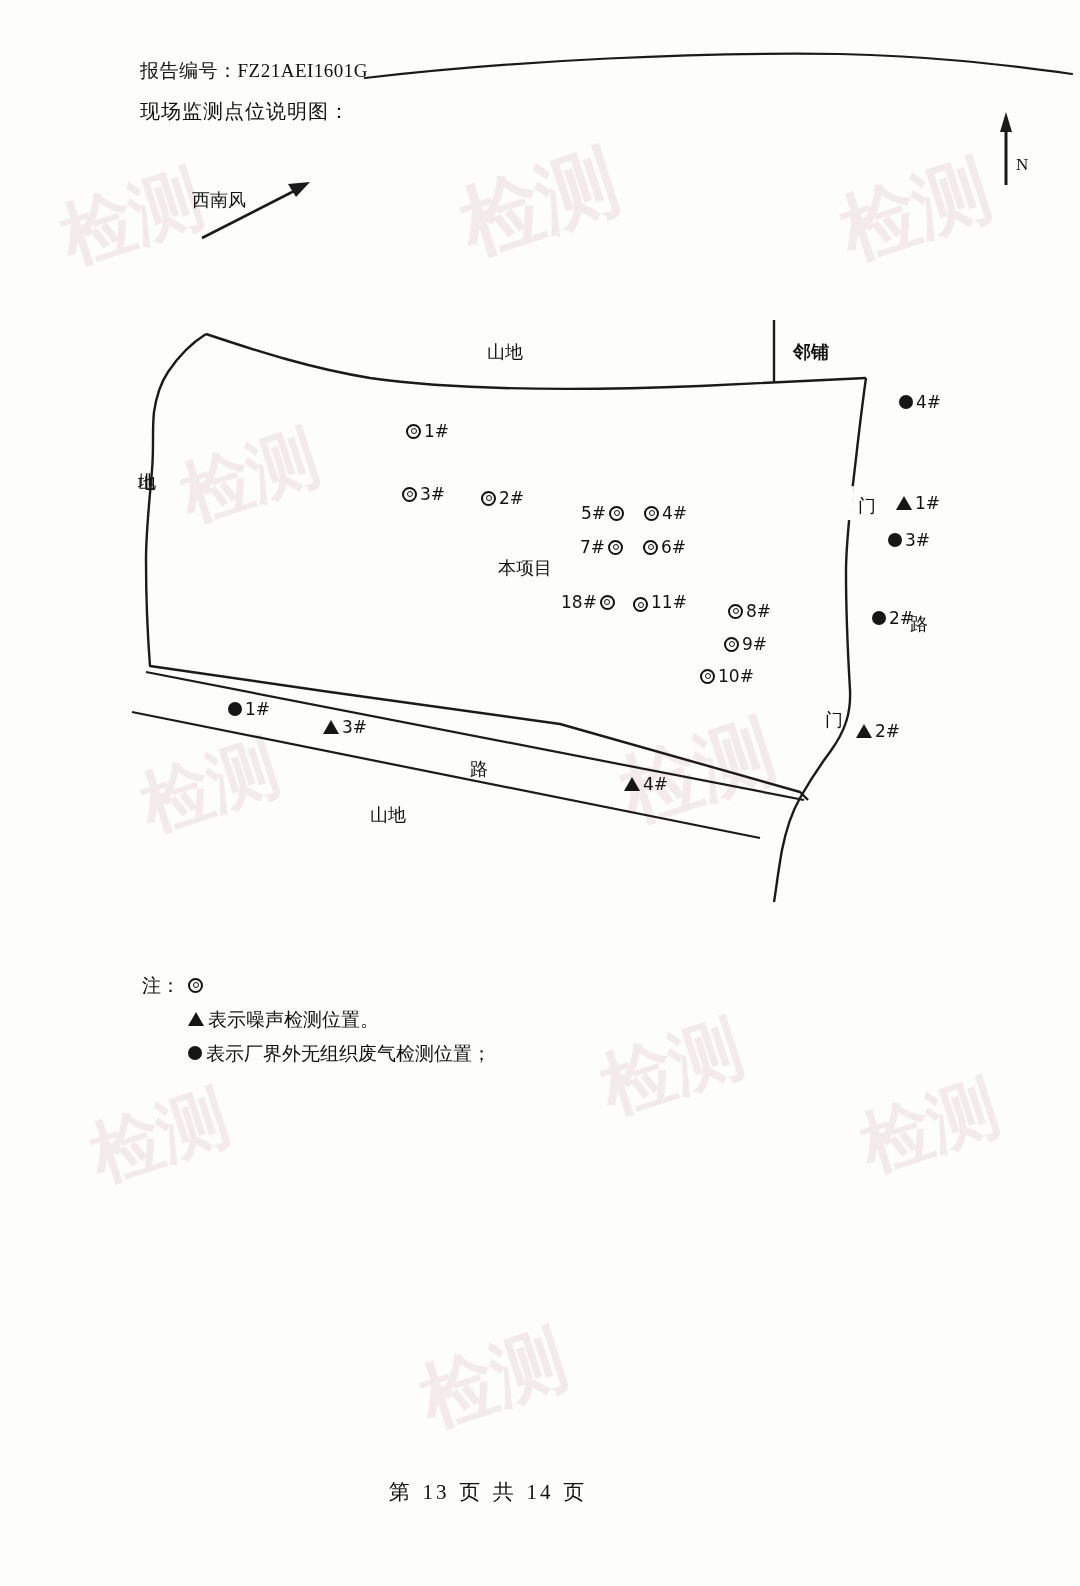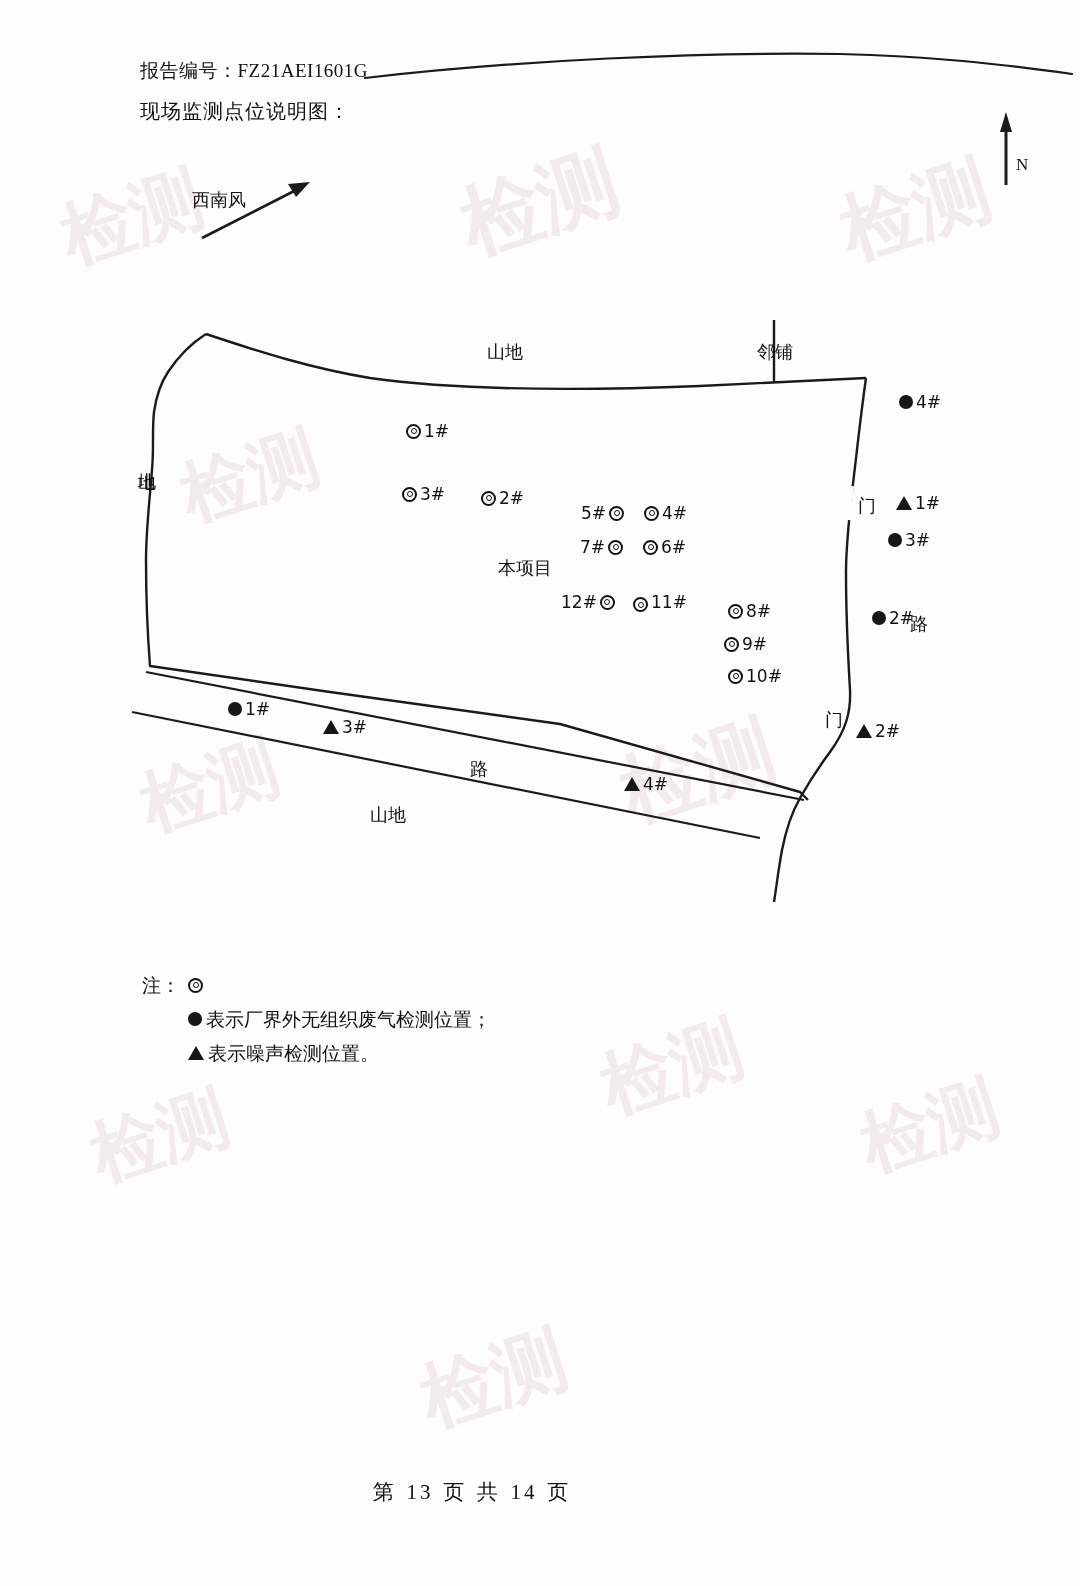--- a/index.html
+++ b/index.html
@@ -156,20 +156,21 @@
   .footer {
     position: absolute;
     left: 0;
     top: 1478px;
     width: 944px;
     text-align: center;
     font-family: "DejaVu Sans", sans-serif;
     font-size: 21px;
     letter-spacing: 3px;
     color: #111;
+    padding-left: 16px;
   }
   .footer .num {
     font-family: "Liberation Serif", serif;
   }
 
   
   .wm {
     position: absolute;
     font-family: "DejaVu Sans", sans-serif;
     font-weight: 700;
@@ -242,21 +243,21 @@
     <path d="M146 672 L 804 800" fill="none" stroke="#1a1a1a" stroke-width="2.2"></path>
 
     <line x1="851" y1="486" x2="848" y2="520" stroke="#fdfdfb" stroke-width="6"></line>
     <line x1="840" y1="706" x2="833" y2="738" stroke="#fdfdfb" stroke-width="6"></line>
   </svg>
 
   <div class="lbl big" style="left:192px; top:188px;">西南风</div>
   <div class="lbl north" style="left:1016px; top:155px;">N</div>
 
   <div class="lbl big" style="left:487px; top:340px;">山地</div>
-  <div class="lbl big" style="left:757px; top:340px;">邻铺</div>
+  <div class="lbl big" style="left:793px; top:340px;font-weight:bold;">邻铺</div>
   <div class="lbl big vertical" style="left:137px; top:458px;">山地</div>
   <div class="lbl big" style="left:858px; top:494px;">门</div>
   <div class="lbl big" style="left:825px; top:708px;">门</div>
   <div class="lbl big" style="left:910px; top:612px;">路</div>
   <div class="lbl big" style="left:470px; top:757px;">路</div>
   <div class="lbl big" style="left:370px; top:803px;">山地</div>
   <div class="lbl big" style="left:498px; top:556px;">本项目</div>
 
   <div class="pt" style="left:406px; top:421px;">
     <span class="glyph g-ring"></span>
@@ -281,35 +282,35 @@
   <div class="pt rev" style="left:580px; top:537px;">
     <span class="glyph g-ring"></span>
     <span>7#</span>
   </div>
   <div class="pt" style="left:643px; top:537px;">
     <span class="glyph g-ring"></span>
     <span>6#</span>
   </div>
   <div class="pt rev" style="left:561px; top:592px;">
     <span class="glyph g-ring"></span>
-    <span>12#</span>
+    <span>18#</span>
   </div>
   <div class="pt" style="left:633px; top:592px;align-items:flex-end;">
     <span class="glyph g-ring"></span>
     <span>11#</span>
   </div>
   <div class="pt" style="left:728px; top:601px;">
     <span class="glyph g-ring"></span>
     <span>8#</span>
   </div>
   <div class="pt" style="left:724px; top:634px;">
     <span class="glyph g-ring"></span>
     <span>9#</span>
   </div>
-  <div class="pt" style="left:728px; top:666px;">
+  <div class="pt" style="left:700px; top:666px;">
     <span class="glyph g-ring"></span>
     <span>10#</span>
   </div>
 
   <div class="pt" style="left:899px; top:392px;">
     <span class="glyph g-dot"></span>
     <span>4#</span>
   </div>
   <div class="pt" style="left:888px; top:530px;">
     <span class="glyph g-dot"></span>
@@ -344,30 +345,30 @@
   <div class="legend">
     <div class="legend-row">
       <span class="lead">注：</span>
       <span class="sym">
           <span class="glyph g-ring"></span>
         </span>
     </div>
     <div class="legend-row">
       <span class="lead indent"></span>
       <span class="sym">
-          <span class="glyph g-dot"></span>
+          <span class="glyph g-tri"></span>
         </span>
-      <span>表示厂界外无组织废气检测位置；</span>
+      <span>表示噪声检测位置。</span>
     </div>
     <div class="legend-row">
       <span class="lead indent"></span>
       <span class="sym">
-          <span class="glyph g-tri"></span>
+          <span class="glyph g-dot"></span>
         </span>
-      <span>表示噪声检测位置。</span>
+      <span>表示厂界外无组织废气检测位置；</span>
     </div>
   </div>
 
   <div class="footer">
     <span>第</span>
     <span class="num">13</span>
     <span>页 共</span>
     <span class="num">14</span>
     <span>页</span>
   </div>

